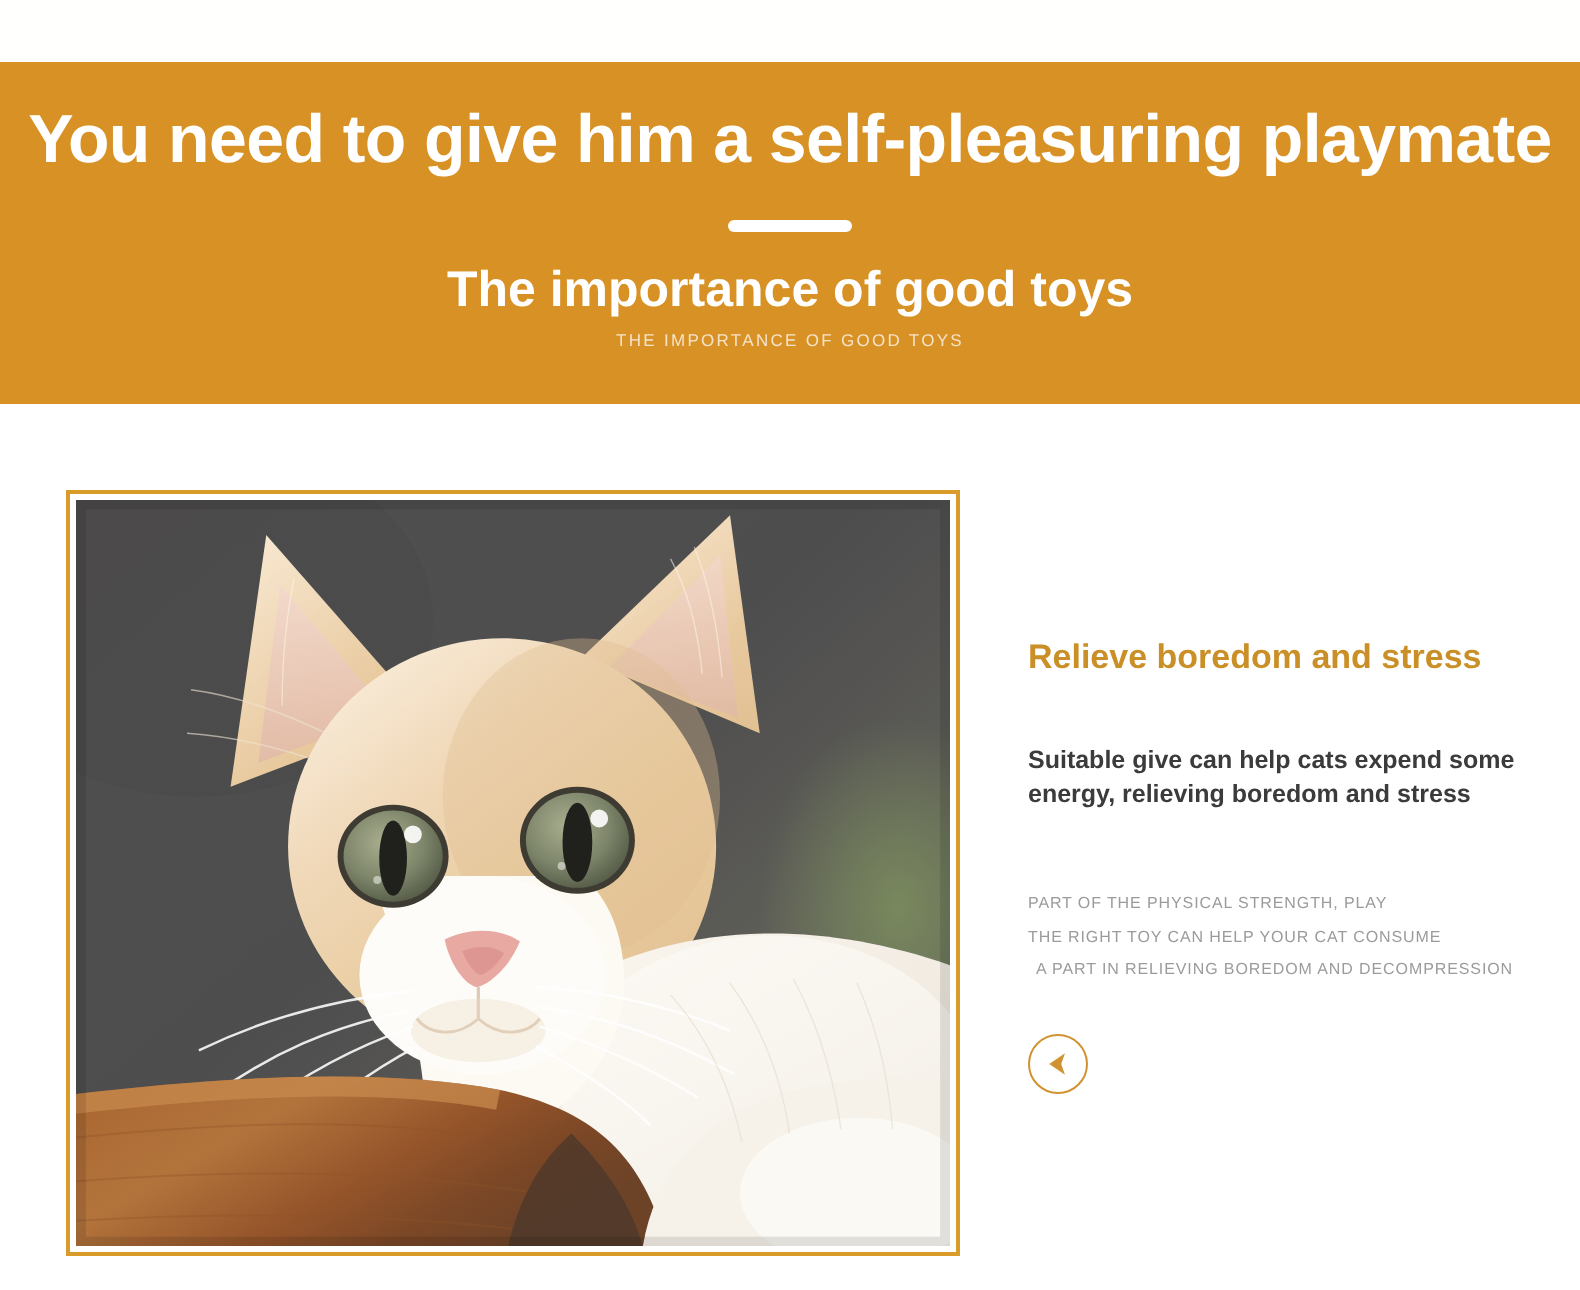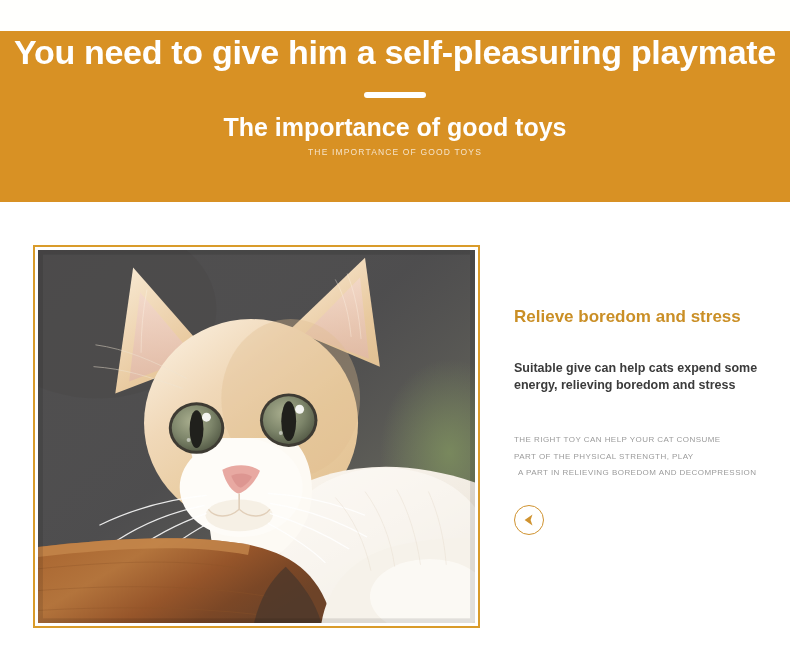--- a/index.html
+++ b/index.html
@@ -17,21 +17,21 @@
   
   .banner {
     position:relative;
     height:171px;
     background:#d89124;
     display:flex;
     flex-direction:column;
     align-items:center;
   }
   .banner-title {
-    margin-top:4px;
+    margin-top:22px;
     font-size:34px;
     font-weight:700;
     color:#ffffff;
     letter-spacing:-0.3px;
     white-space:nowrap;
     line-height:1.05;
   }
   .banner-divider {
     margin-top:21px;
     width:62px;
@@ -72,21 +72,21 @@
     position:relative;
     width:100%; height:100%;
     overflow:hidden;
     background:#4a4a4c;
   }
   .photo svg { display:block; width:100%; height:100%; }
 
   
   .text-col {
     position:absolute;
-    left:514px; top:43px;
+    left:514px; top:55px;
     width:270px;
   }
   .sec-heading {
     font-size:17px;
     font-weight:700;
     color:#ca8f26;
     line-height:1.2;
     margin-top:62px;
     white-space:nowrap;
   }
@@ -283,22 +283,22 @@
 
           <rect x="0" y="0" width="441" height="377" fill="none" stroke="#000000" stroke-opacity="0.10" stroke-width="10"></rect>
         </svg>
       </div>
     </div>
 
     <div class="text-col">
       <div class="sec-heading">Relieve boredom and stress</div>
       <div class="sec-body">Suitable give can help cats expend some energy, relieving boredom and stress</div>
       <div class="sec-fine">
+        <div>PART OF THE PHYSICAL STRENGTH, PLAY</div>
         <div>THE RIGHT TOY CAN HELP YOUR CAT CONSUME</div>
-        <div>PART OF THE PHYSICAL STRENGTH, PLAY</div>
         <div class="indent">A PART IN RELIEVING BOREDOM AND DECOMPRESSION</div>
       </div>
       <div class="prev-btn">
         <svg width="14" height="14" viewBox="0 0 14 14">
           <path d="M 10.5 1.6 L 2.6 7 L 10.5 12.4 L 8.6 7 Z" fill="#d09330"></path>
         </svg>
       </div>
     </div>
 
   </div>

